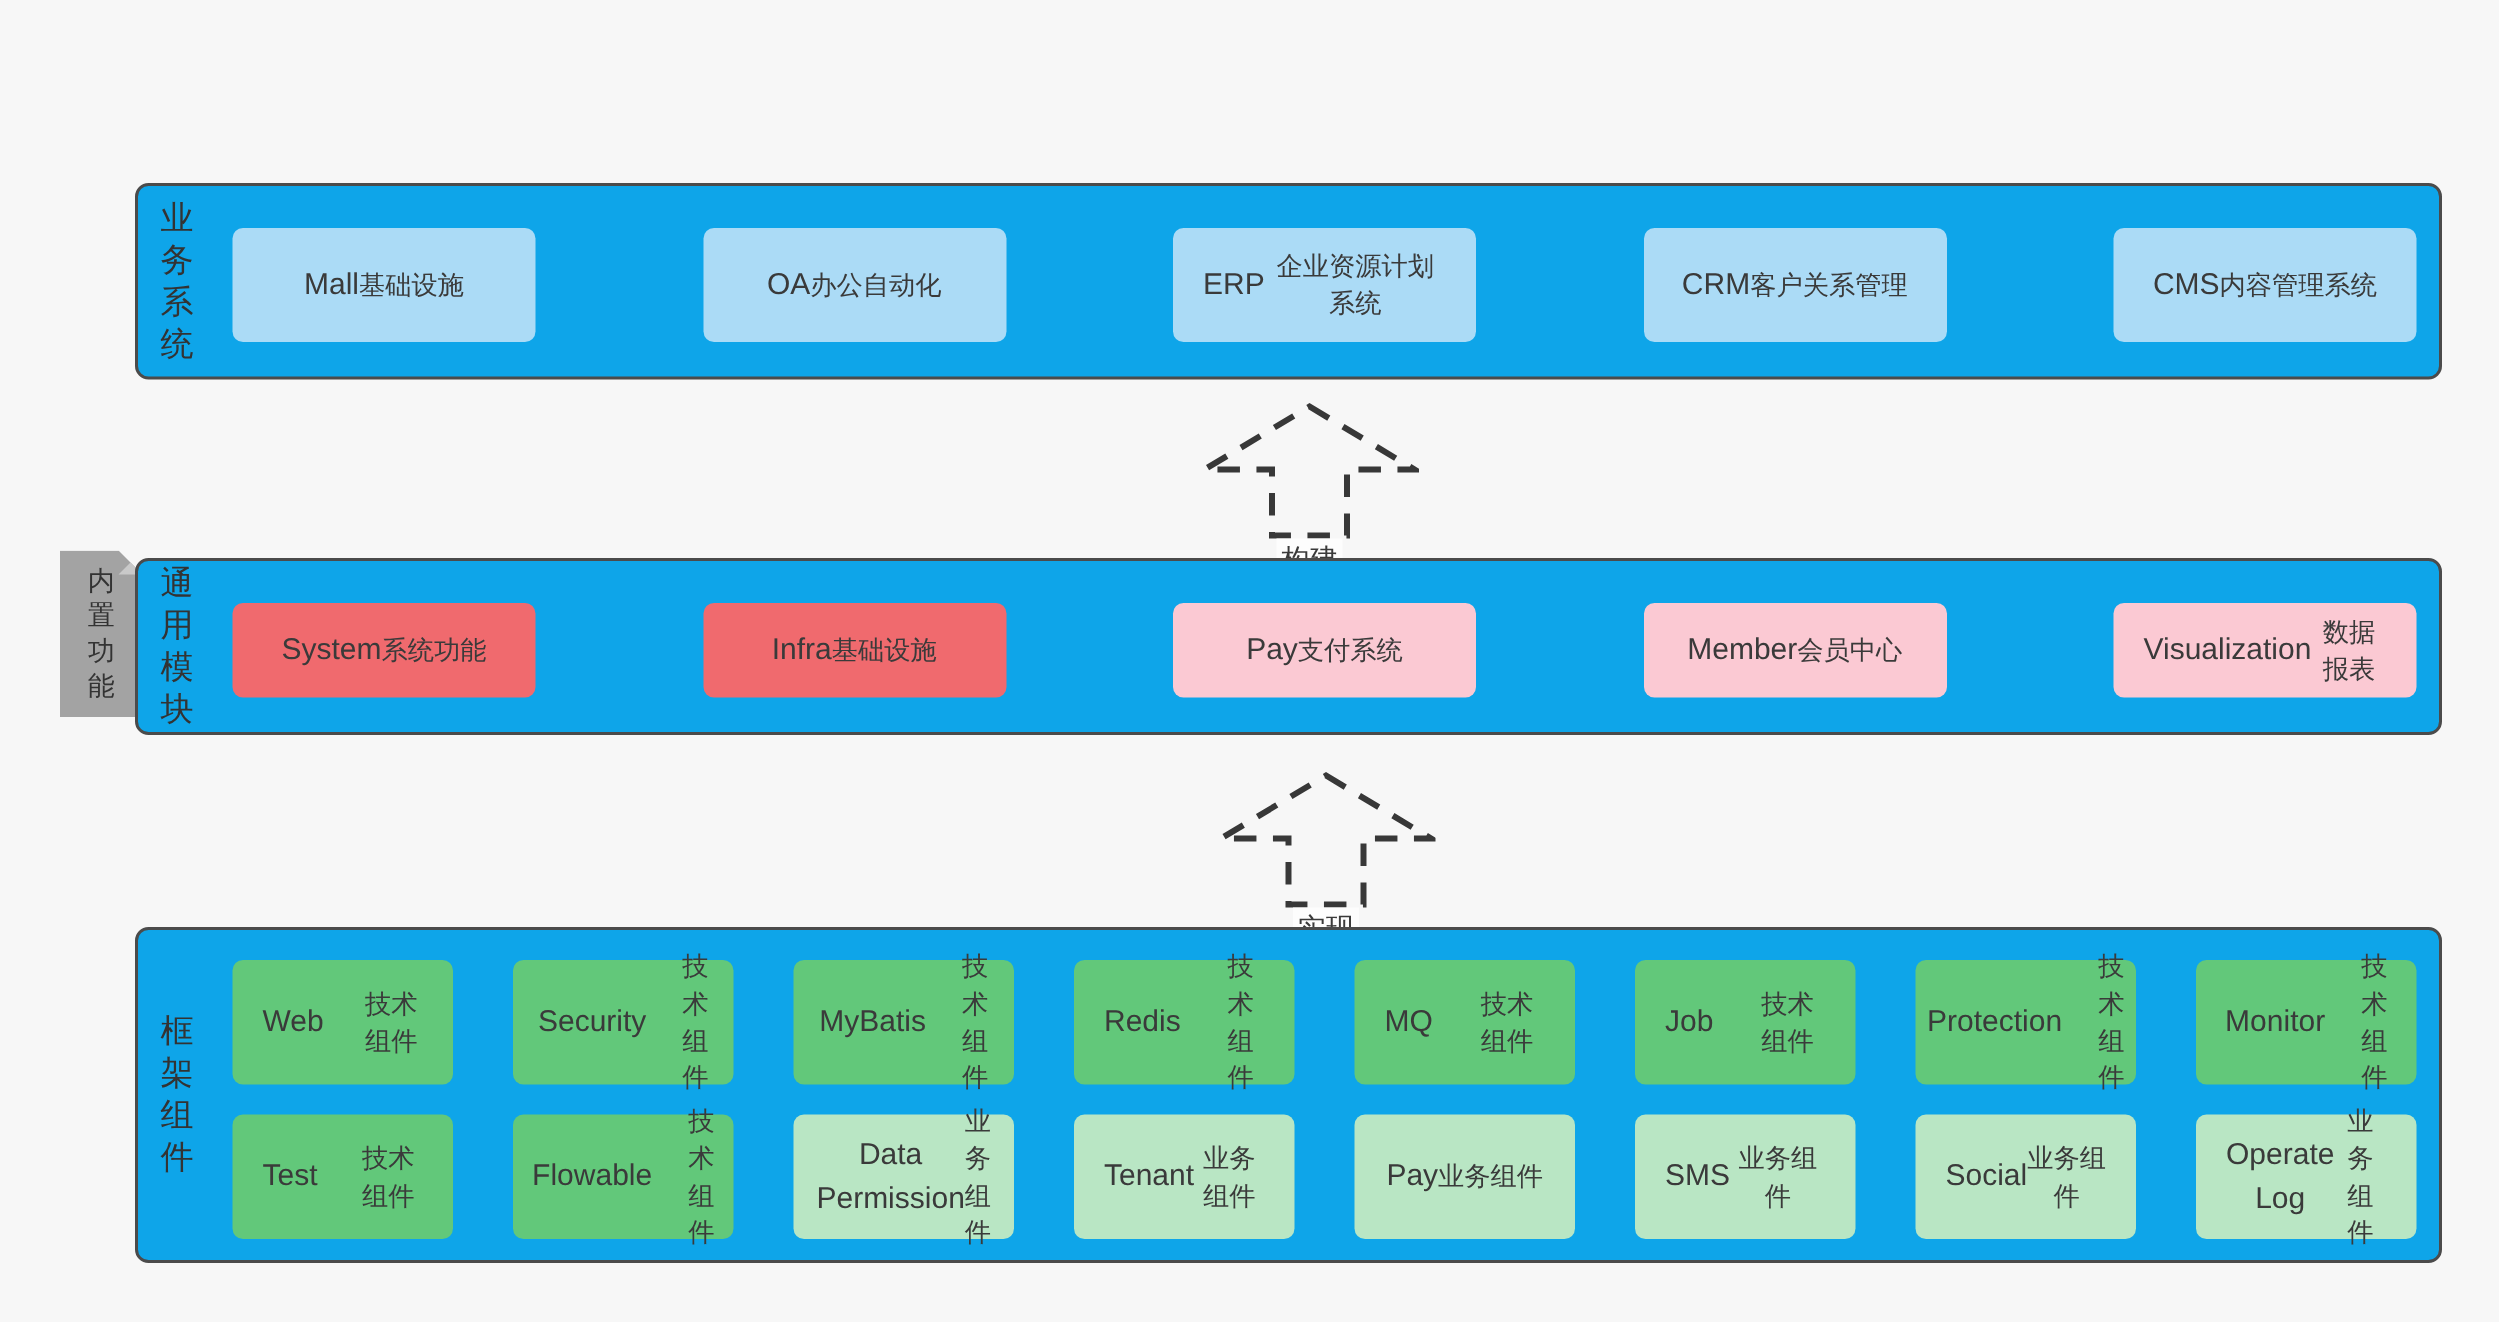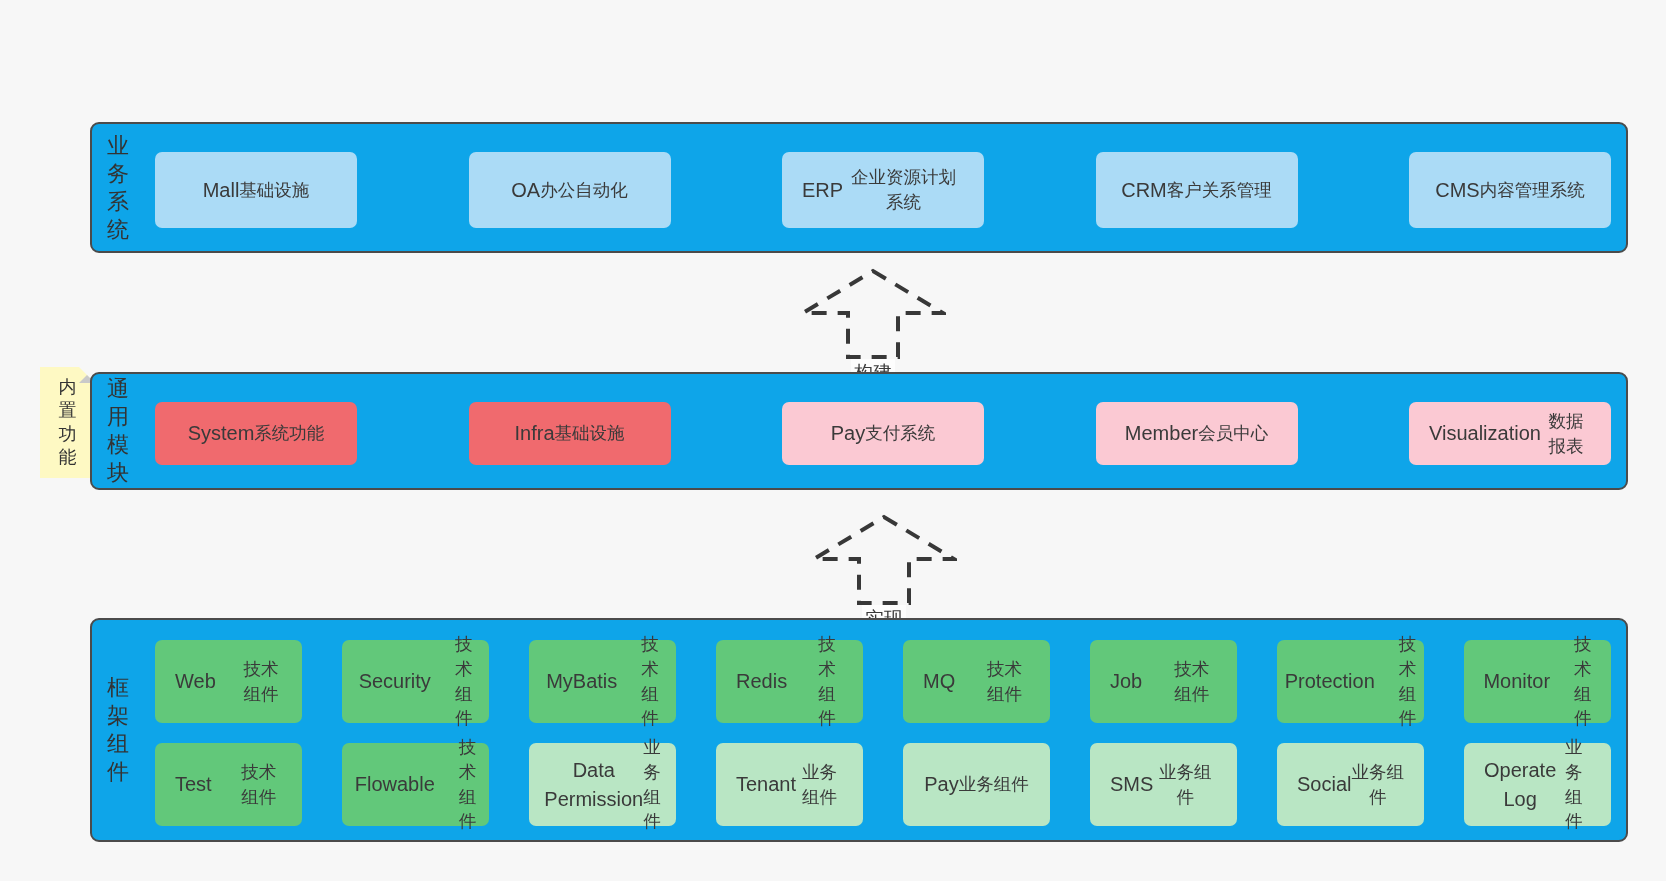--- a/index.html
+++ b/index.html
@@ -48,21 +48,21 @@
   .w147{width:147px;}
 
   .blue{background:#abdbf6;}
   .red{background:#f06a6e;}
   .pink{background:#fbc9d3;}
   .green{background:#62c87a;gap:24px;}
   .lightgreen{background:#b9e6c4;}
 
   
   .sticky{
-    position:absolute;left:40px;width:55px;background:#fef9c3;z-index:1;
+    position:absolute;left:40px;width:55px;background:#a3a3a3;z-index:1;
     clip-path:polygon(0 0,calc(100% - 16px) 0,100% 16px,100% 100%,0 100%);
     display:flex;align-items:center;justify-content:center;
   }
   .sticky-1{top:367px;height:111px;}
   .sticky-2{top:652px;height:139px;}
   .sticky .fold{
     position:absolute;top:0;right:0;width:0;height:0;
     border-style:solid;border-width:0 0 16px 16px;
     border-color:transparent transparent #c9c9c9 transparent;
   }

